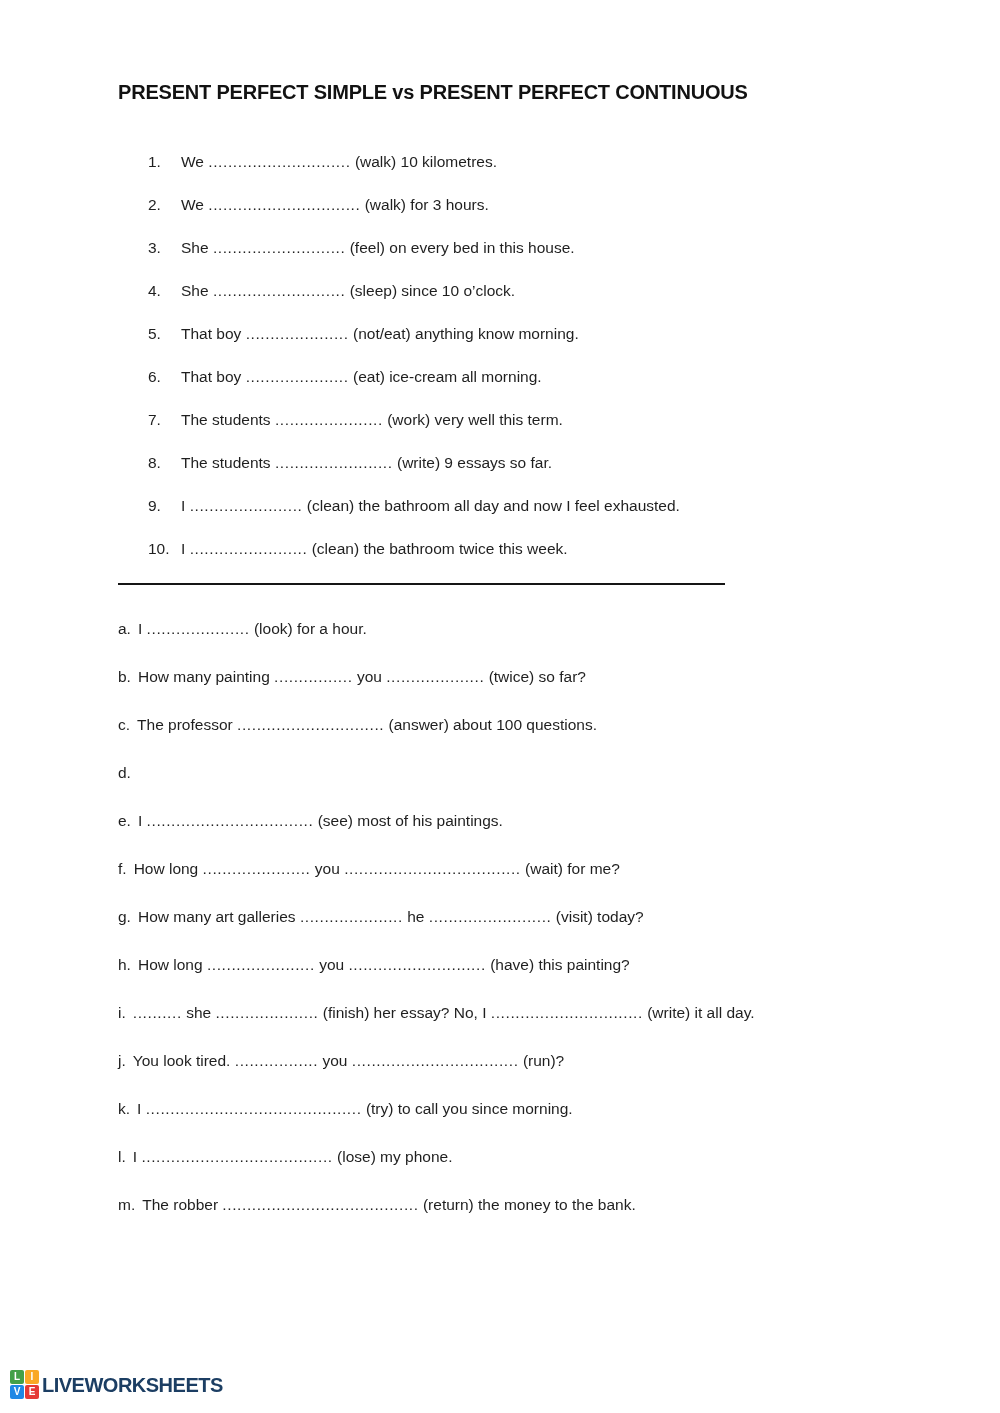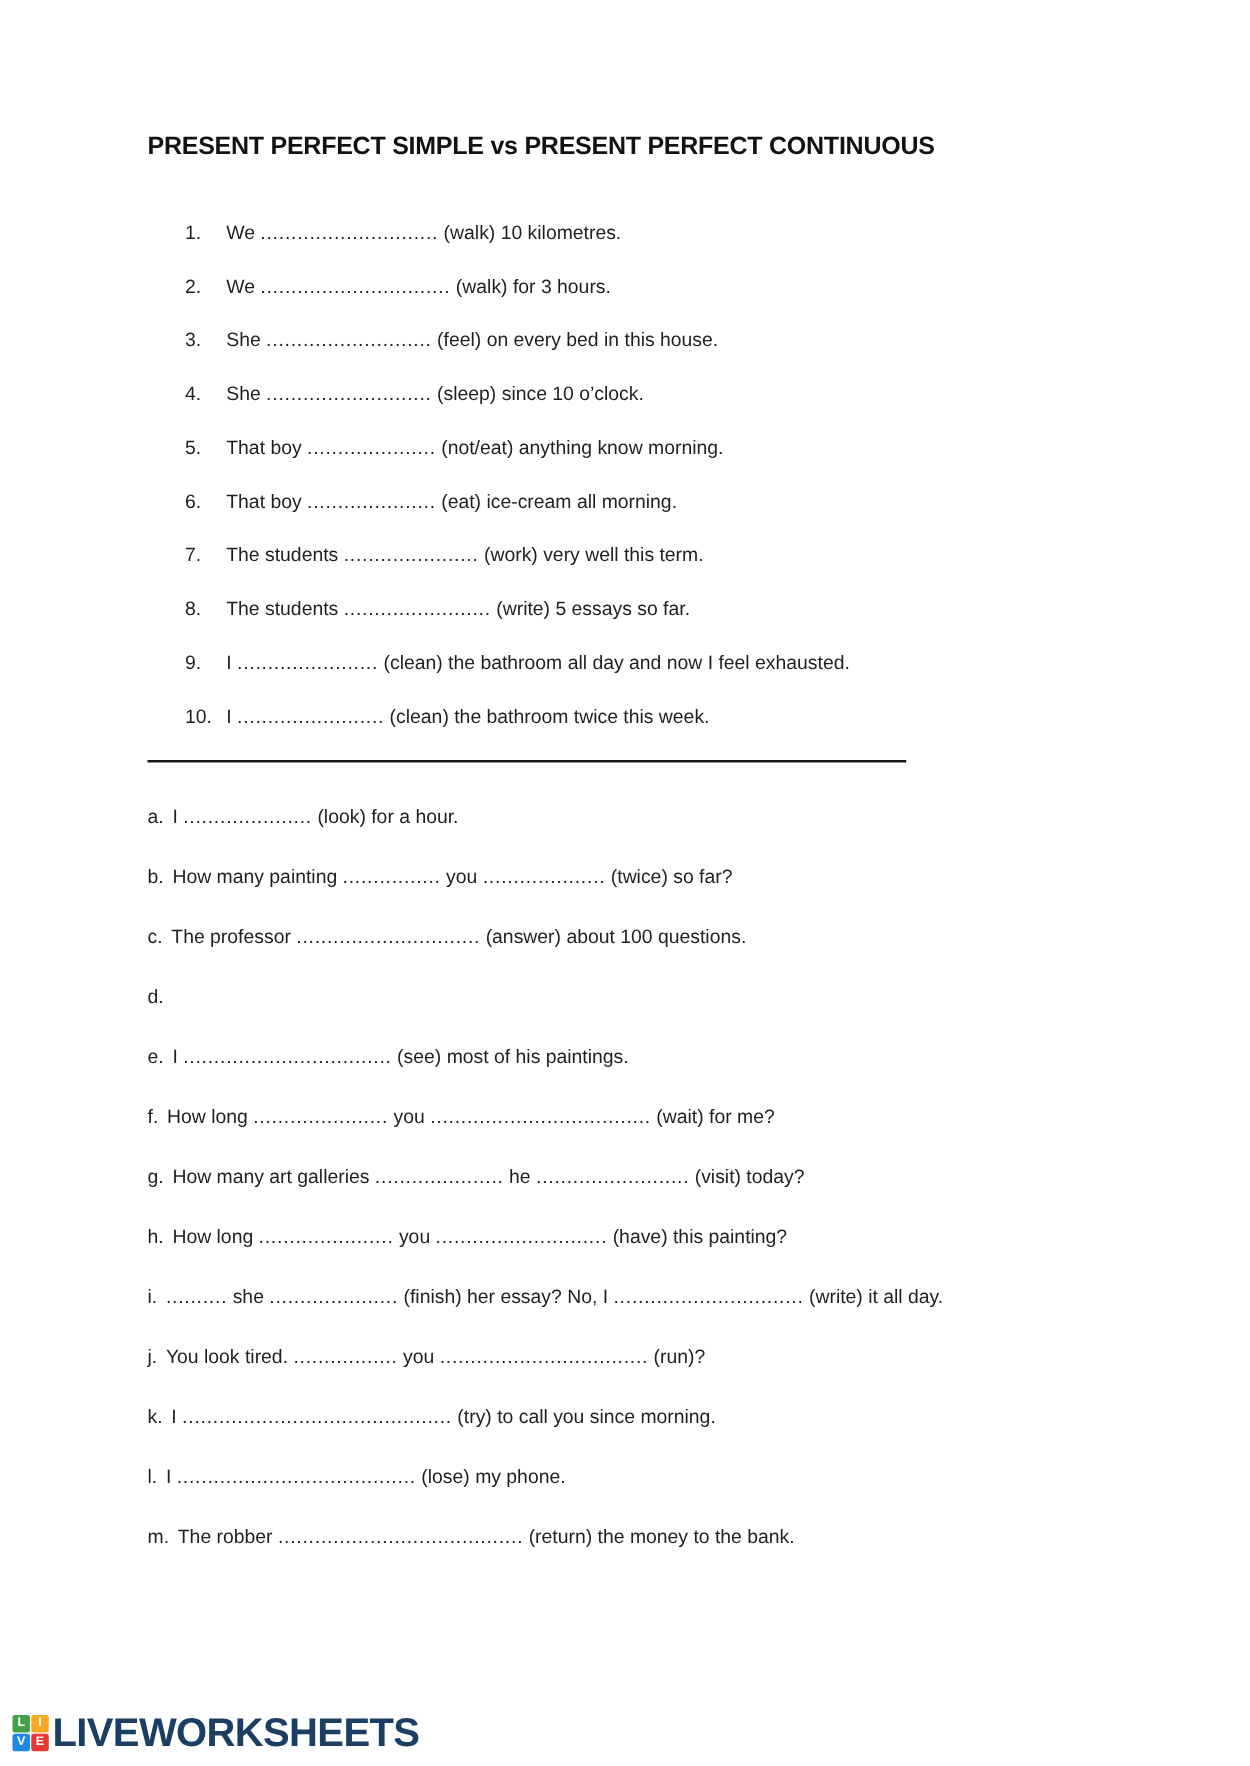--- a/index.html
+++ b/index.html
@@ -6,21 +6,21 @@
   .page{
     position:relative;
     width:1000px;height:1413px;
     background:#ffffff;
     font-family:"Liberation Sans", sans-serif;
     color:#1f1f1f;
     overflow:hidden;
   }
   .title{
     margin:0;
-    padding:106px 0 0 118px;
+    padding:81px 0 0 118px;
     font-size:20px;
     font-weight:bold;
     letter-spacing:-0.2px;
     color:#121212;
     line-height:22px;
   }
   .ex1{margin:50px 0 0 148px;}
   .ex1 .item{
     display:flex;
     font-size:15.5px;
@@ -61,21 +61,21 @@
   .tile{
     width:14px;height:14px;
     color:#fff;
     font-size:10px;
     font-weight:bold;
     display:flex;align-items:center;justify-content:center;
     border-radius:2px;
     line-height:1;
   }
   .logotext{
-    font-size:32px;
+    font-size:20px;
     font-weight:bold;
     color:#1c3e63;
     letter-spacing:-0.5px;
     line-height:1;
   }
 </style>
 </head>
 <body>
 
 <div class="page">
@@ -106,21 +106,21 @@
       <div class="item">
         <span class="num">6.</span>
         <span class="body"><span>That boy </span><span class="blank">.....................</span><span> (eat) ice-cream all morning.</span></span>
       </div>
       <div class="item">
         <span class="num">7.</span>
         <span class="body"><span>The students </span><span class="blank">......................</span><span> (work) very well this term.</span></span>
       </div>
       <div class="item">
         <span class="num">8.</span>
-        <span class="body"><span>The students </span><span class="blank">........................</span><span> (write) 5 essays so far.</span></span>
+        <span class="body"><span>The students </span><span class="blank">........................</span><span> (write) 9 essays so far.</span></span>
       </div>
       <div class="item">
         <span class="num">9.</span>
         <span class="body"><span>I </span><span class="blank">.......................</span><span> (clean) the bathroom all day and now I feel exhausted.</span></span>
       </div>
       <div class="item">
         <span class="num">10.</span>
         <span class="body"><span>I </span><span class="blank">........................</span><span> (clean) the bathroom twice this week.</span></span>
       </div>
     </div>

